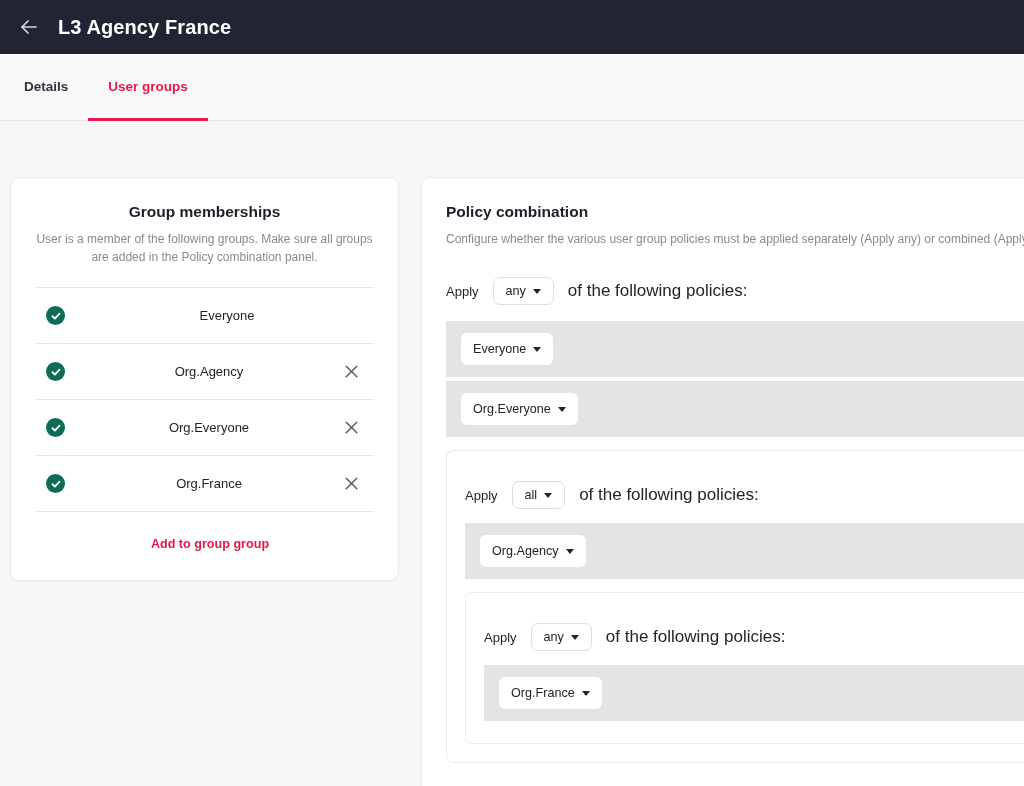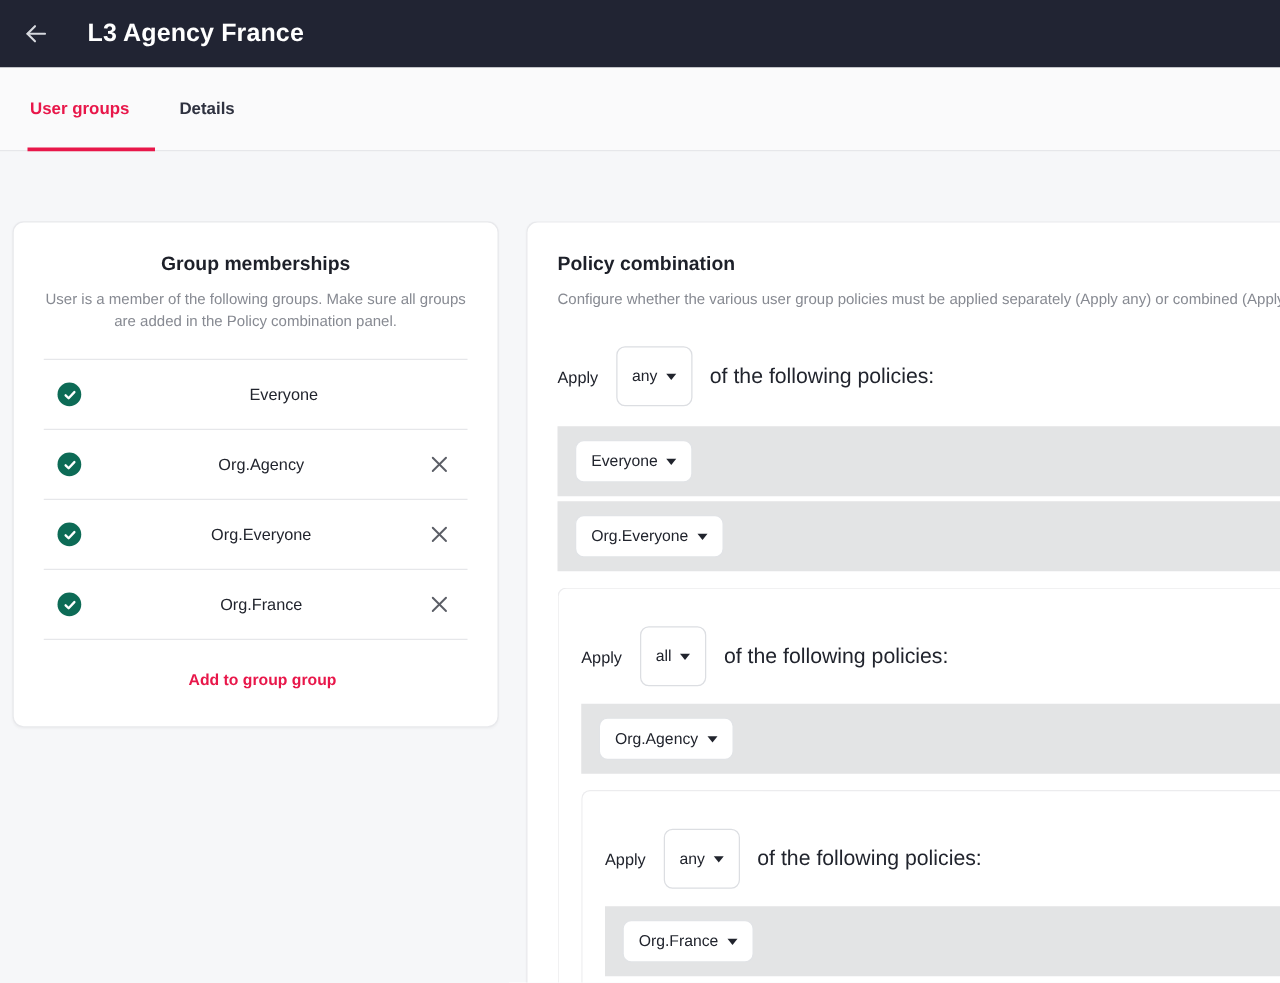--- a/index.html
+++ b/index.html
@@ -17,21 +17,21 @@
     -webkit-font-smoothing: antialiased;
   }
 
   
   .topbar {
     height: 54px;
     background: #212433;
     display: flex;
     align-items: center;
     padding: 0 16px 0 16px;
-    gap: 28px;
+    gap: 16px;
   }
   .back-btn {
     width: 26px;
     height: 26px;
     display: flex;
     align-items: center;
     justify-content: center;
     cursor: pointer;
     border: none;
     background: transparent;
@@ -175,21 +175,21 @@
     align-items: center;
     gap: 14px;
     margin: 29px 0 16px 0;
   }
   .apply-label {
     font-size: 13px;
     color: #21242d;
   }
   .dropdown {
     min-width: 52px;
-    height: 48px;
+    height: 28px;
     padding: 0 12px;
     background: #ffffff;
     border: 1px solid #dcdee2;
     border-radius: 7px;
     font-size: 12.6px;
     font-family: inherit;
     color: #21242d;
     display: inline-flex;
     align-items: center;
     justify-content: center;
@@ -248,22 +248,22 @@
       <svg width="22" height="22" viewBox="0 0 22 22" fill="none" stroke="#d6d8de" stroke-width="1.7" stroke-linecap="round" stroke-linejoin="round">
         <line x1="18" y1="11" x2="4" y2="11"></line>
         <polyline points="10,5 4,11 10,17"></polyline>
       </svg>
     </span>
   </button>
   <div class="topbar-title">L3 Agency France</div>
 </div>
 
 <div class="tabbar">
+  <button class="tab">Details</button>
   <button class="tab active">User groups</button>
-  <button class="tab">Details</button>
 </div>
 
 <div class="content">
 
   <div class="card card-left">
     <div class="card-title">Group memberships</div>
     <div class="card-desc">User is a member of the following groups. Make sure all groups are added in the Policy combination panel.</div>
 
     <div class="membership-list">
 

